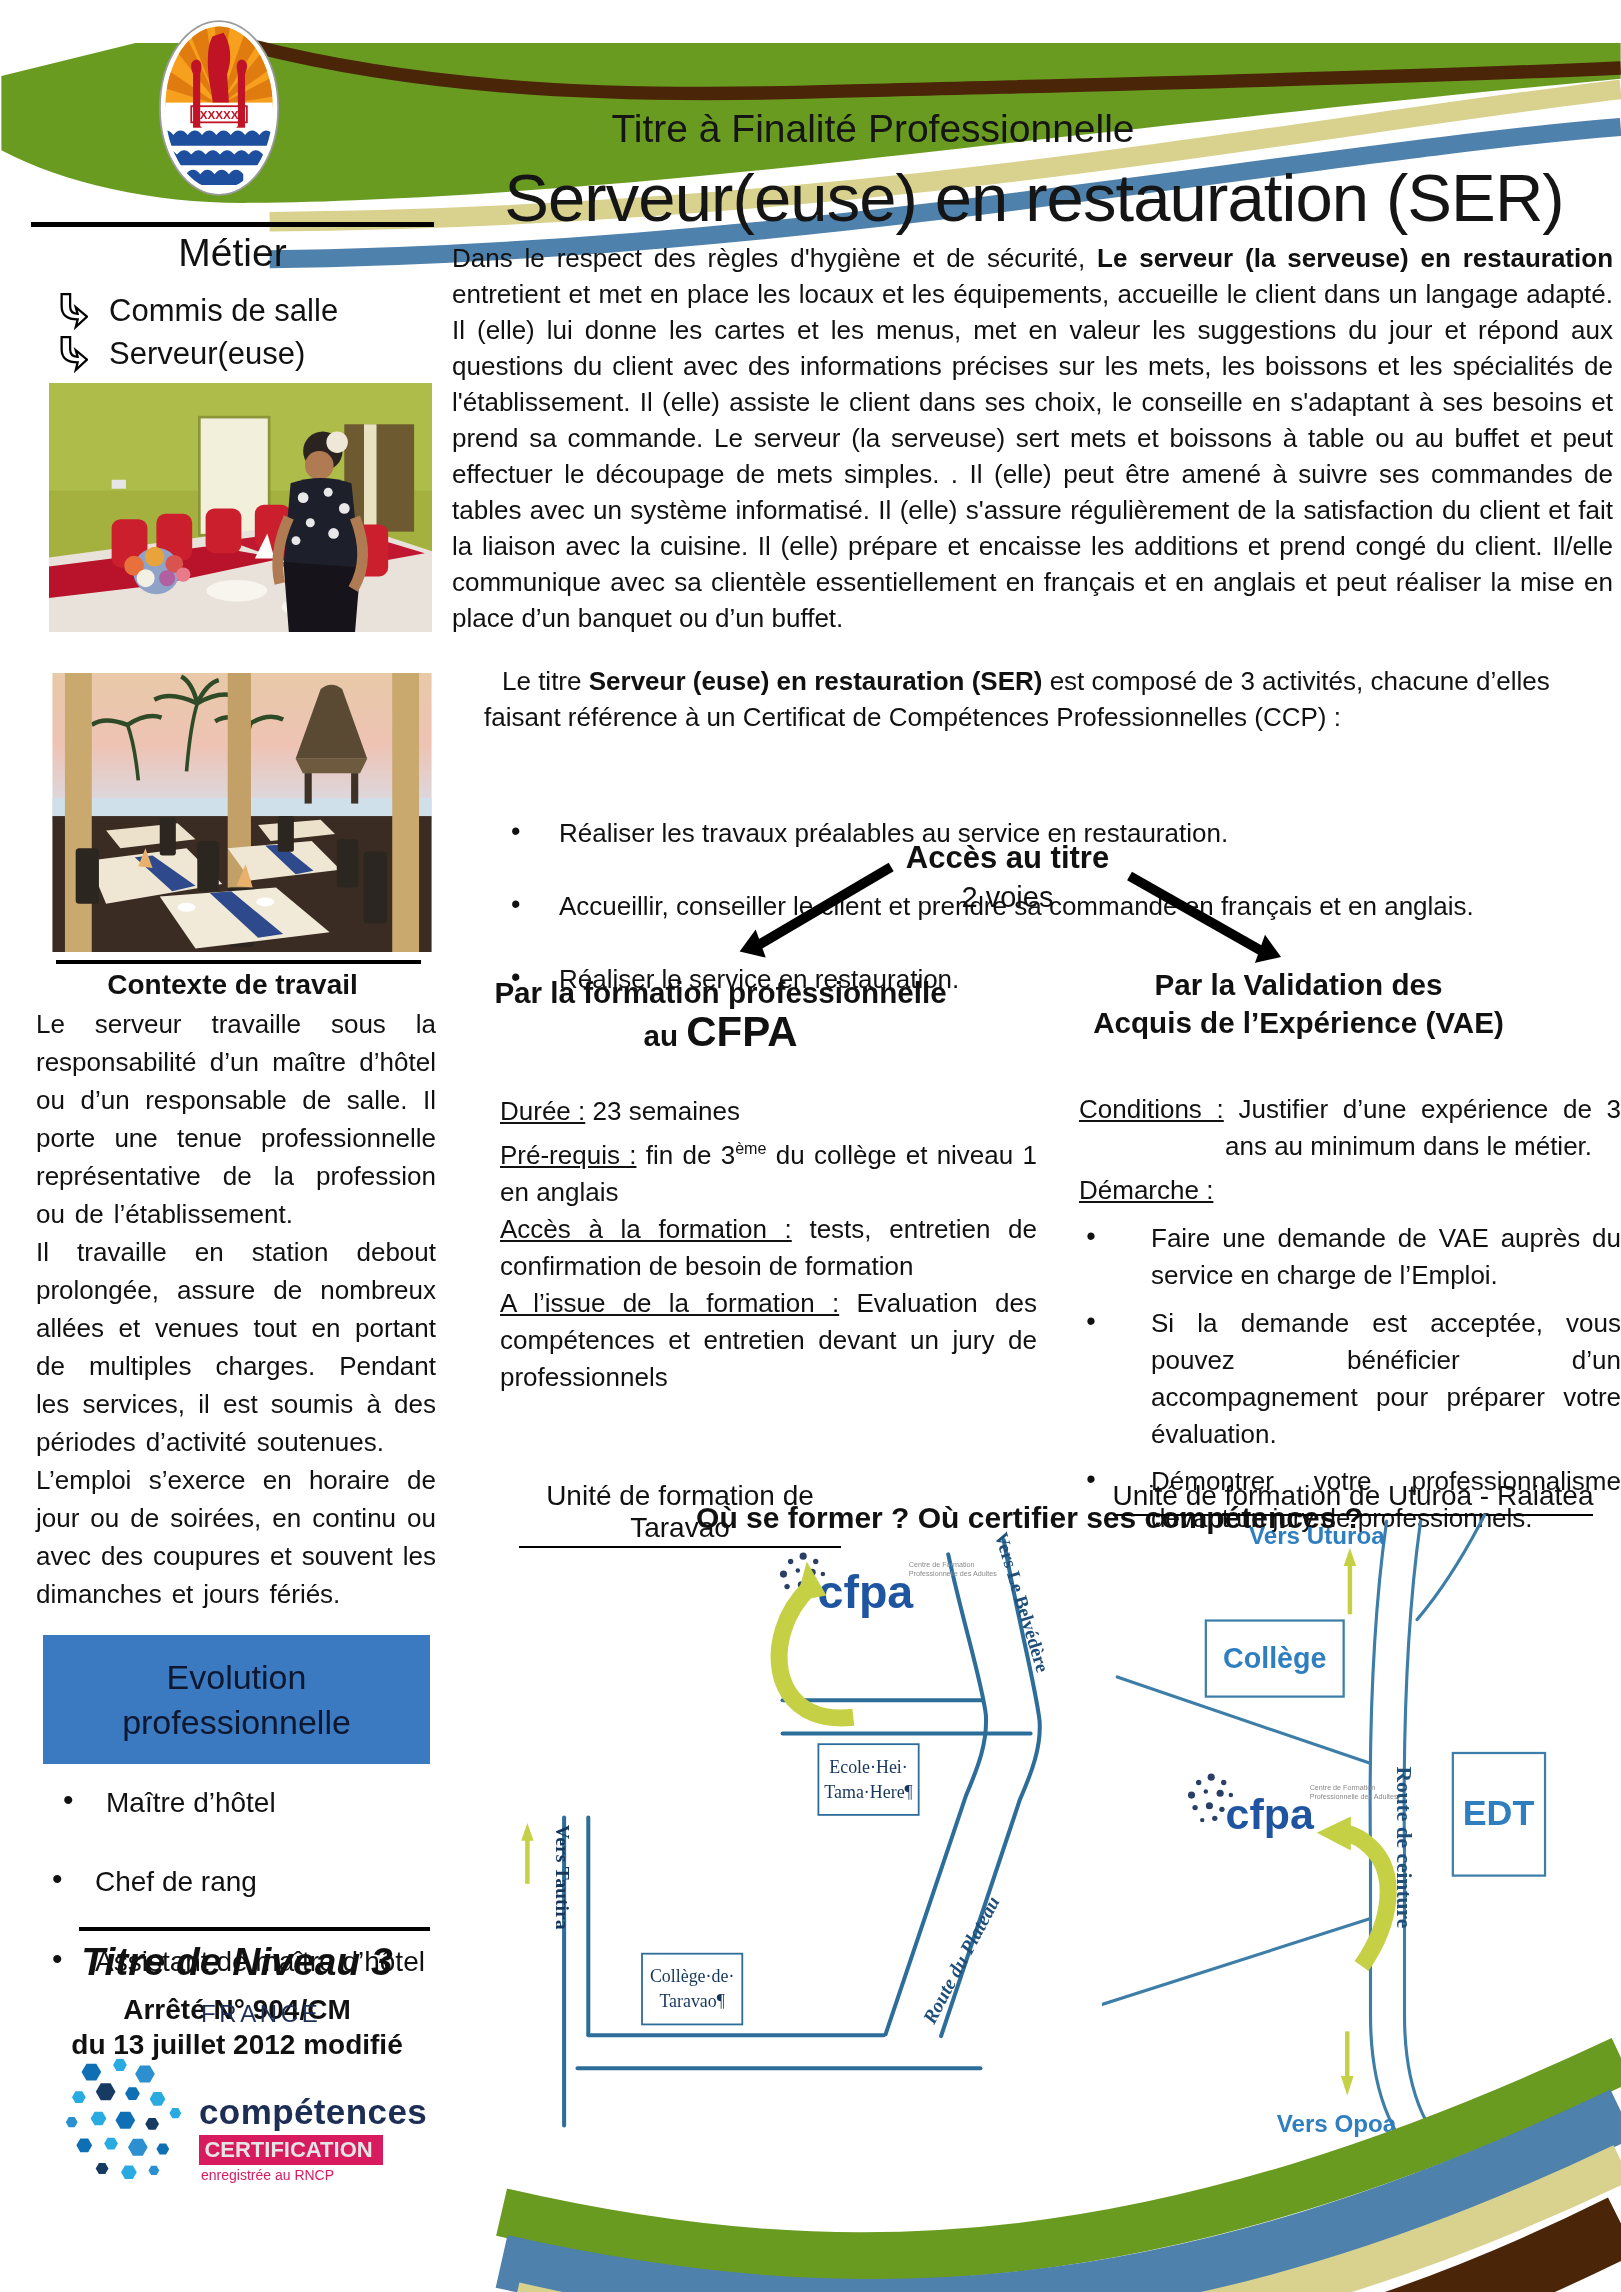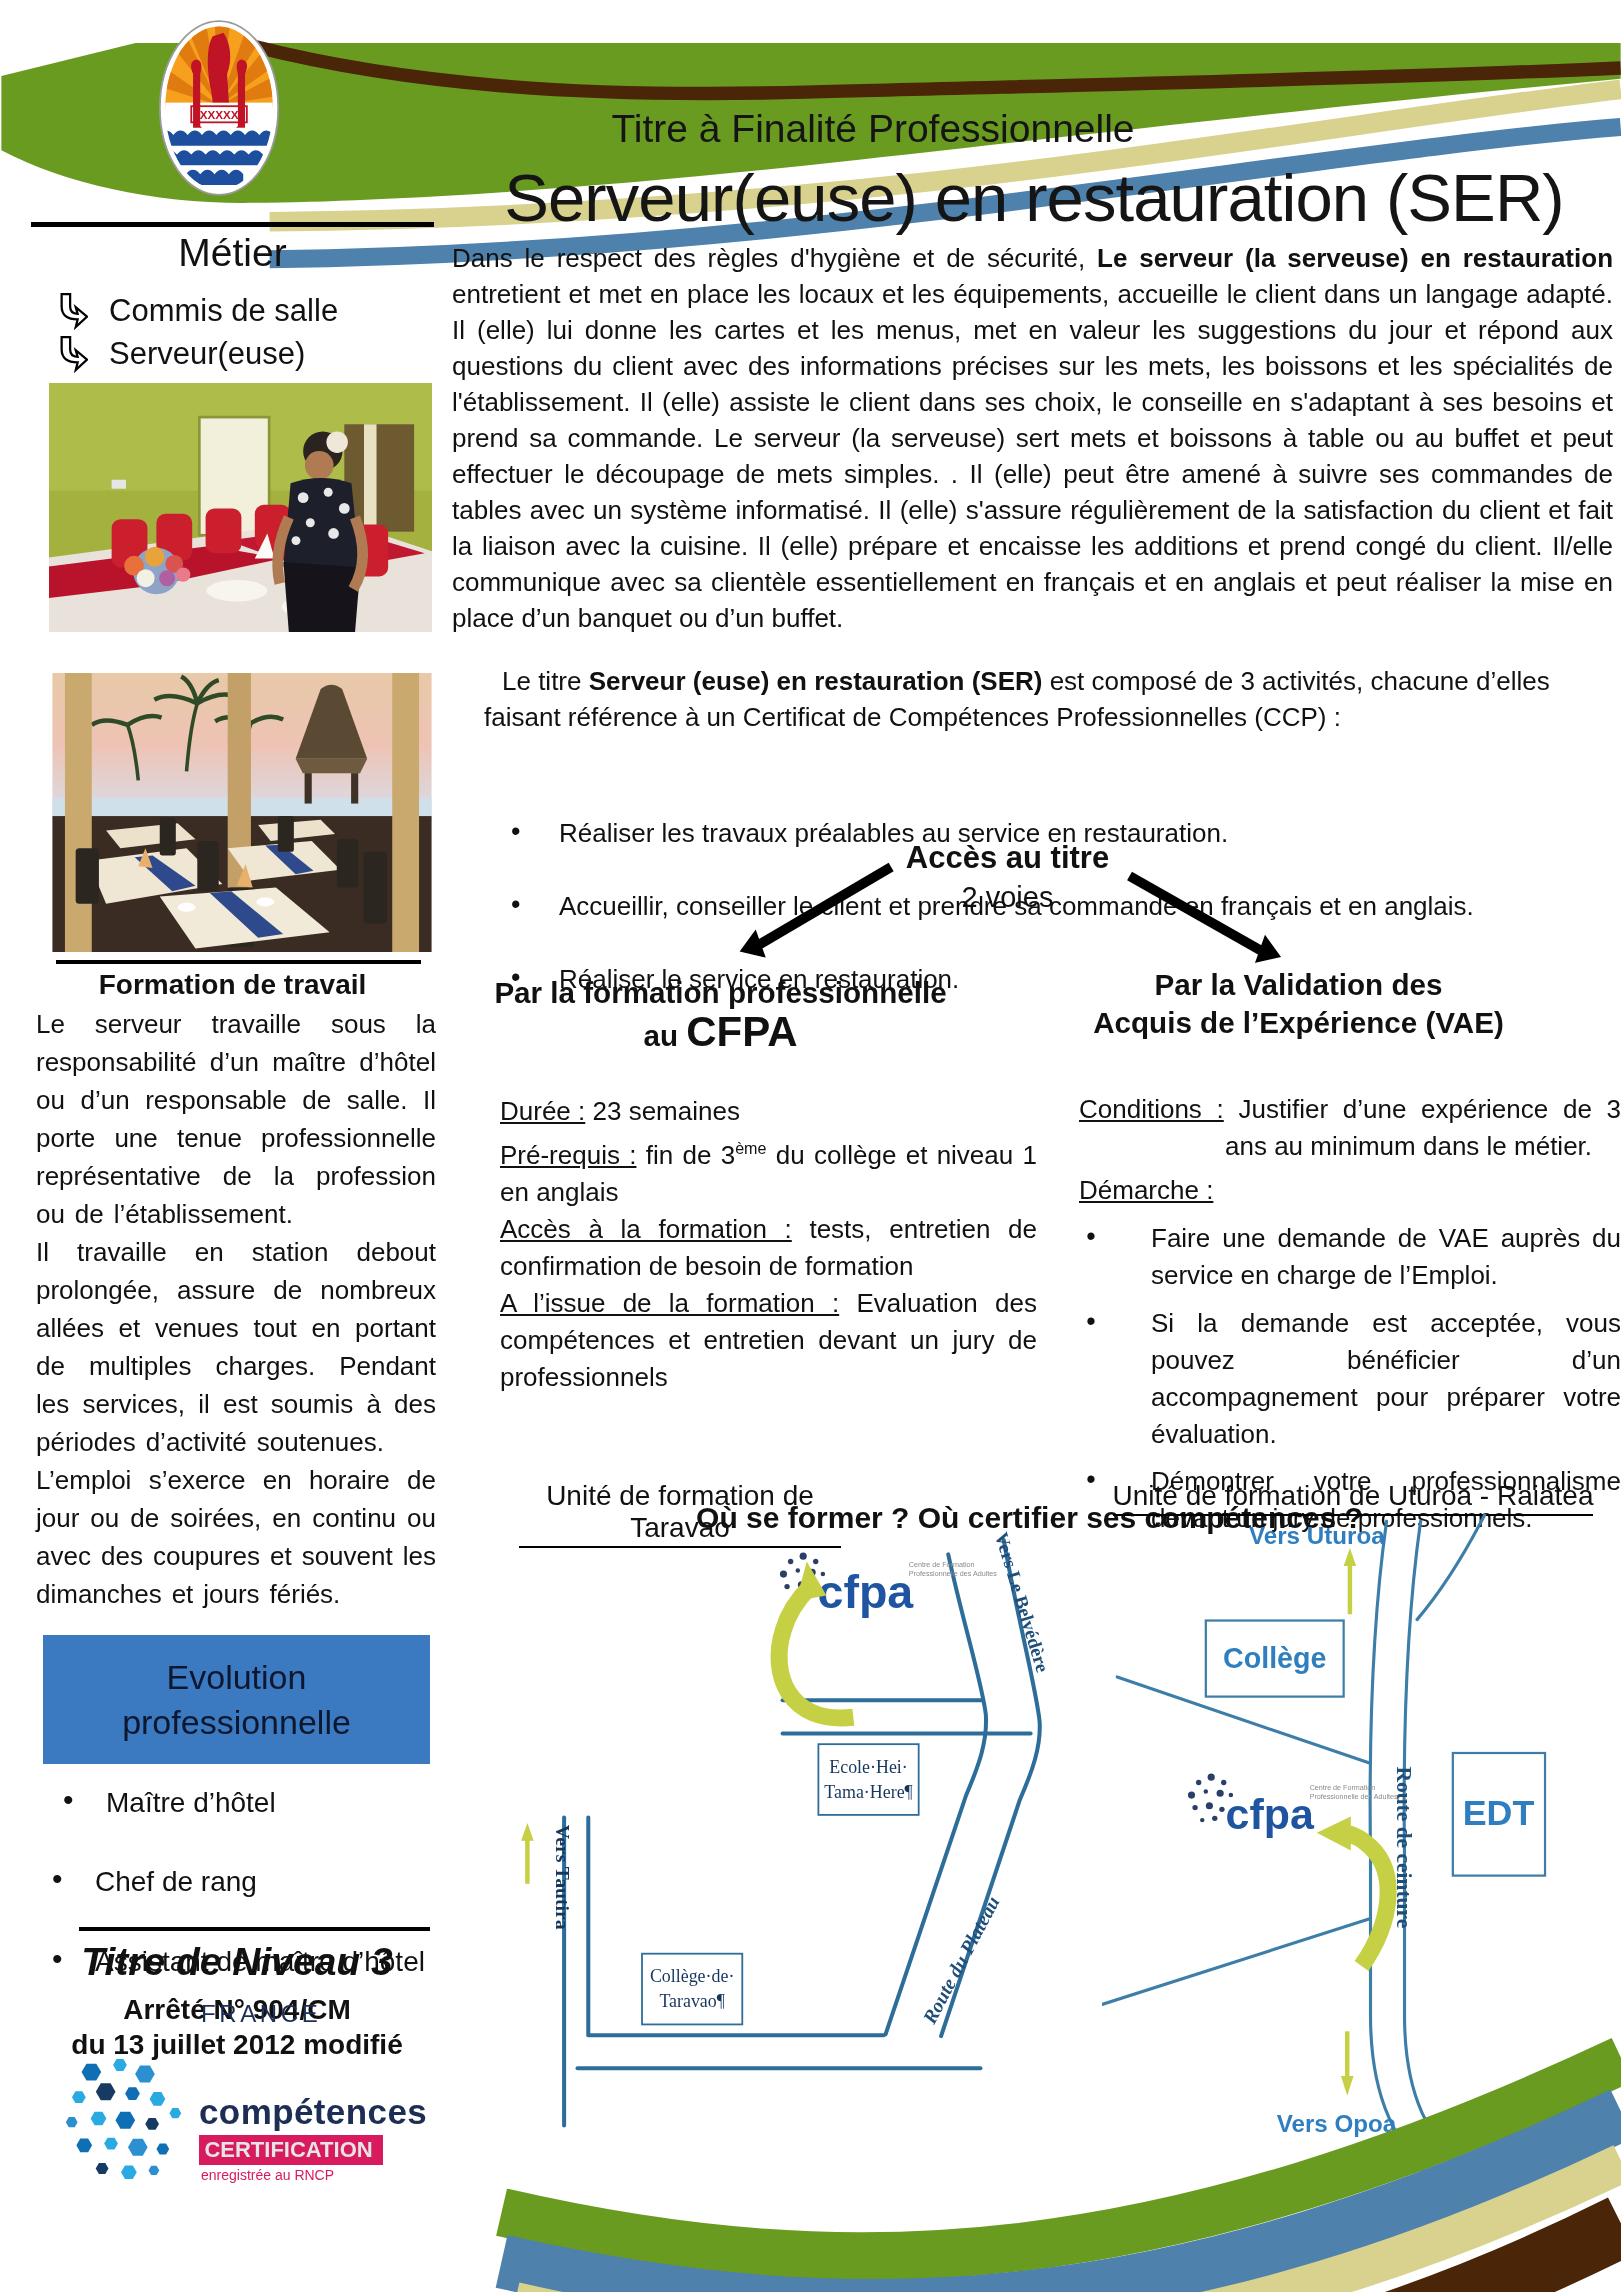--- a/index.html
+++ b/index.html
@@ -211,21 +211,21 @@
       <polygon points="176,246 200,244 258,292 230,296" fill="#2e4a8c"></polygon>
       <ellipse cx="150" cy="262" rx="10" ry="5" fill="#fff"></ellipse>
         <ellipse cx="240," :="" rx="0" ry="0"></ellipse>
       <ellipse cx="238" cy="256" rx="10" ry="5" fill="#fff"></ellipse>
       <polygon points="206,238 216,214 224,240" fill="#e8b06a"></polygon>
       <polygon points="96,216 104,196 112,218" fill="#e8b06a"></polygon>
     </g>
   </svg>
 
   <div class="abs" style="left:56px;top:960px;width:365px;height:3.6px;background:#000;"></div>
-  <div class="abs ctx-h center" style="left:31px;top:969px;width:403px;">Formation de travail</div>
+  <div class="abs ctx-h center" style="left:31px;top:969px;width:403px;">Contexte de travail</div>
   <div class="abs ctx-body just" style="left:36px;top:1005px;width:400px;">
     <p>Le serveur travaille sous la responsabilité d’un maître d’hôtel ou d’un responsable de salle. Il porte une tenue professionnelle représentative de la profession ou de l’établissement.</p>
     <p>Il travaille en station debout prolongée, assure de nombreux allées et venues tout en portant de multiples charges. Pendant les services, il est soumis à des périodes d’activité soutenues.</p>
     <p>L’emploi s’exerce en horaire de jour ou de soirées, en continu ou avec des coupures et souvent les dimanches et jours fériés.</p>
   </div>
 
   <div class="abs evo-box" style="left:43px;top:1635px;width:387px;height:129px;">
     <span>Evolution</span>
     <span>professionnelle</span>
   </div>

